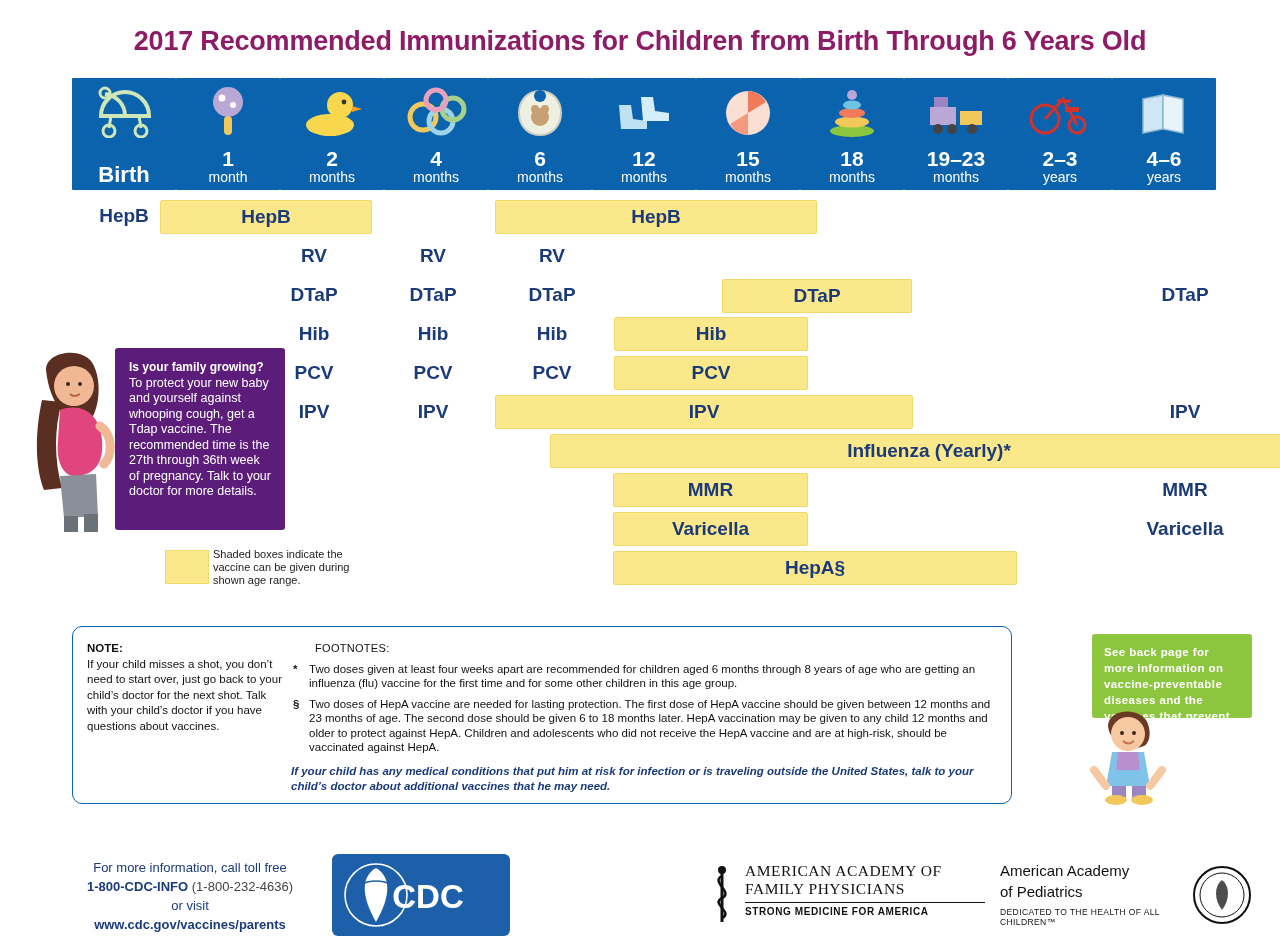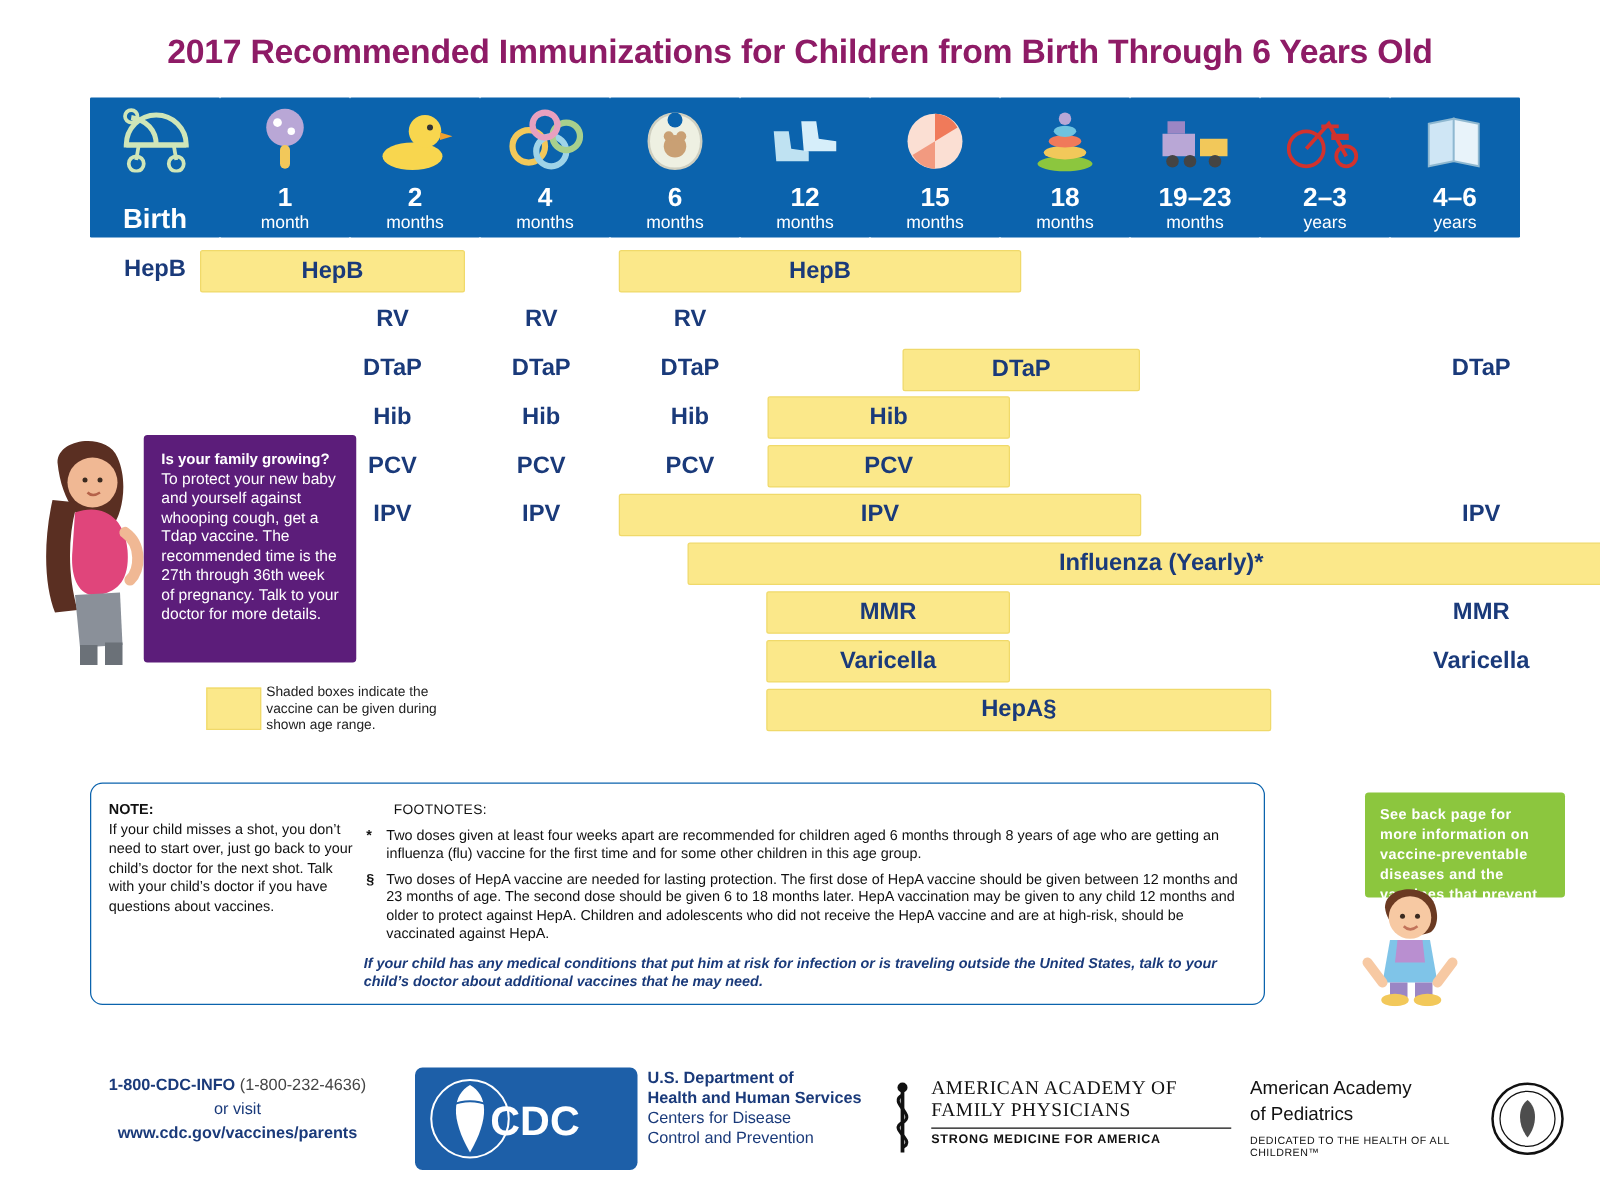--- a/index.html
+++ b/index.html
@@ -358,43 +358,38 @@
       <rect x="54" y="86" width="14" height="12" fill="#9b86c4"></rect>
       <ellipse cx="38" cy="100" rx="11" ry="5" fill="#f2c85a"></ellipse>
       <ellipse cx="64" cy="100" rx="11" ry="5" fill="#f2c85a"></ellipse>
       <path d="M28 86 L16 70" stroke="#f7c9a3" stroke-width="8" stroke-linecap="round"></path>
       <path d="M72 86 L84 70" stroke="#f7c9a3" stroke-width="8" stroke-linecap="round"></path>
     </svg>
   </div>
 
   <div class="footer">
     <div class="fmore">
+      <div>For more information, call toll free</div>
       <div>
         <span class="b">1-800-CDC-INFO</span>
         <span class="grey">(1-800-232-4636)</span>
       </div>
       <div>or visit</div>
       <div class="b">www.cdc.gov/vaccines/parents</div>
     </div>
 
     <div class="cdcbox">
       <svg width="178" height="82" viewBox="0 0 178 82">
         <circle cx="44" cy="41" r="31" fill="none" stroke="#ffffff" stroke-width="1.6"></circle>
         <path d="M44 14 C30 22 28 40 44 68 C60 40 58 22 44 14 Z" fill="#ffffff"></path>
         <path d="M30 30 C38 26 50 26 58 30" stroke="#1d5fa8" stroke-width="1.6" fill="none"></path>
         <text x="96" y="54" font-family="Liberation Sans, sans-serif" font-size="33" font-weight="bold" fill="#ffffff" text-anchor="middle">CDC</text>
       </svg>
     </div>
 
-    <div class="cdctext">
-      <div class="b">U.S. Department of</div>
-      <div class="b">Health and Human Services</div>
-      <div>Centers for Disease</div>
-      <div>Control and Prevention</div>
-    </div>
 
     <div style="position:absolute;left:700px;top:16px;">
       <svg width="44" height="62" viewBox="0 0 44 62">
         <line x1="22" y1="6" x2="22" y2="58" stroke="#111" stroke-width="3"></line>
         <path d="M22 12 C10 18 34 28 22 34 C10 40 34 48 22 54" stroke="#111" stroke-width="2.5" fill="none"></path>
         <circle cx="22" cy="6" r="4" fill="#111"></circle>
       </svg>
     </div>
     <div class="aafp">
       <div class="l1">AMERICAN ACADEMY OF</div>

